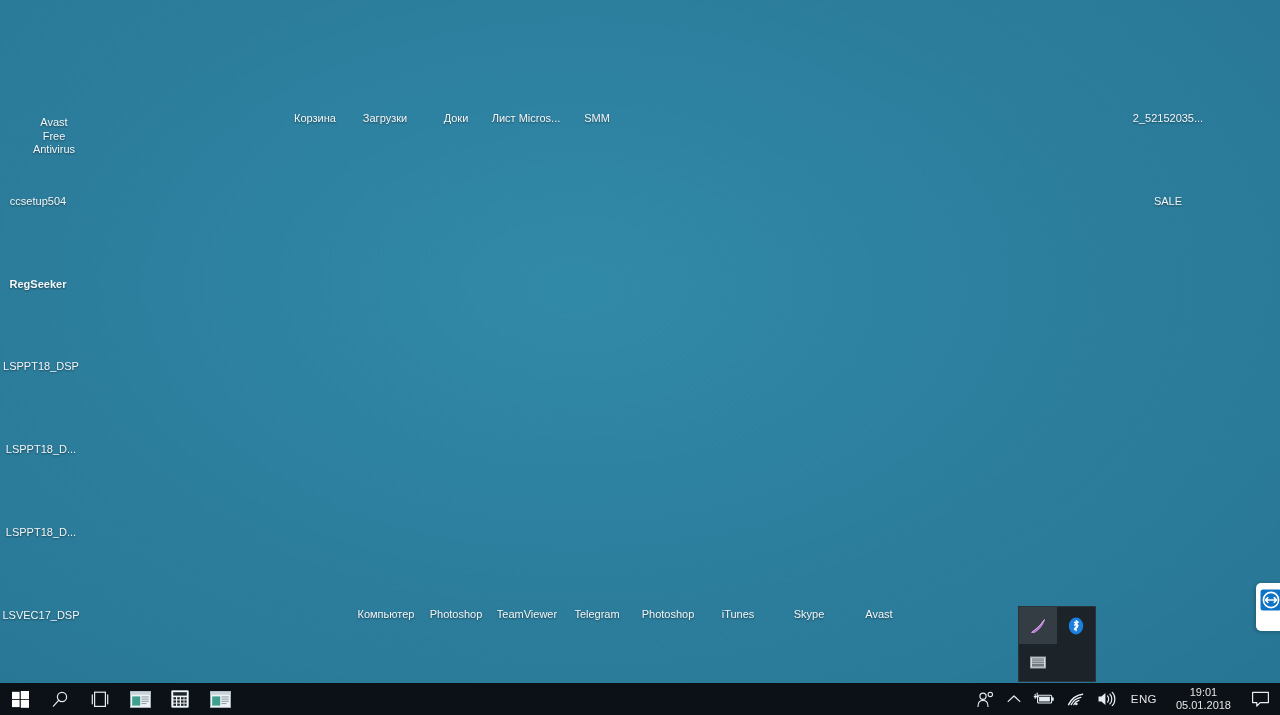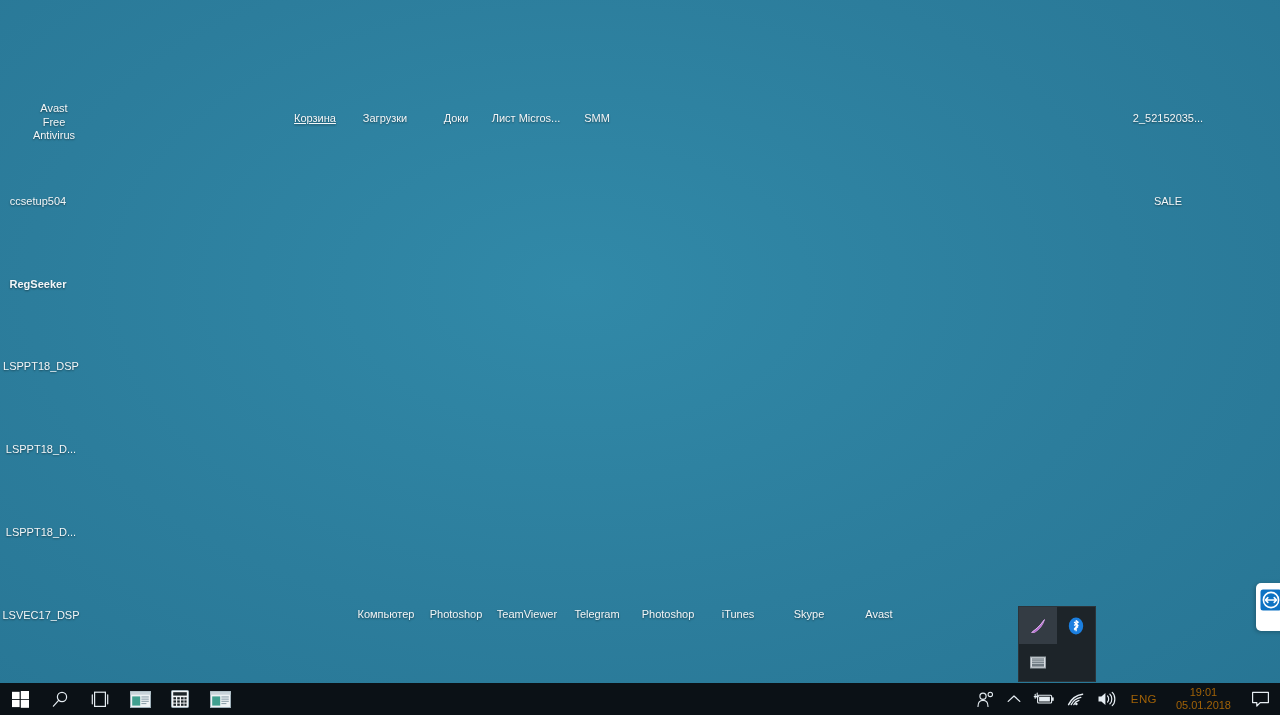--- a/index.html
+++ b/index.html
@@ -79,21 +79,21 @@
   
   #taskbar {
     position: absolute;
     left: 0;
     bottom: 0;
     width: 1280px;
     height: 32px;
     background: #0b1116;
     display: flex;
     align-items: stretch;
-    color: #a16207;
+    color: #e5e5e5;
   }
   #taskbar-left { display: flex; align-items: stretch; }
   .tb-btn {
     width: 40px;
     display: flex;
     align-items: center;
     justify-content: center;
     cursor: default;
   }
   #start-button { width: 40px; }
@@ -123,21 +123,21 @@
   }
   #action-center { padding: 0 10px; }
   svg { display: block; }
 </style>
 </head>
 <body>
 
 <div id="desktop">
 
   <div id="icon-layer">
-      <div class="icon" style="left: 0px; top: 50px; padding-left: 32px;">
+      <div class="icon" style="left: 0px; top: 64px; padding-left: 32px;">
         <span class="glyph"></span>
         <span class="label">Avast Free Antivirus</span>
       </div>
       <div class="icon" style="left: 0px; top: 143px;">
         <span class="glyph"></span>
         <span class="label">ccsetup504</span>
       </div>
       <div class="icon" style="left: 0px; top: 226px; font-weight: bold;">
         <span class="glyph"></span>
         <span class="label">RegSeeker</span>
@@ -151,21 +151,21 @@
         <span class="label">LSPPT18_D...</span>
       </div>
       <div class="icon wide" style="left: -4px; top: 474px;">
         <span class="glyph"></span>
         <span class="label">LSPPT18_D...</span>
       </div>
       <div class="icon wide" style="left: -4px; top: 557px;">
         <span class="glyph"></span>
         <span class="label">LSVEC17_DSP</span>
       </div>
-      <div class="icon" style="left: 277px; top: 60px; text-decoration: underline;">
+      <div class="icon" style="left: 277px; top: 60px;">
         <span class="glyph"></span>
         <span class="label">Корзина</span>
       </div>
       <div class="icon" style="left: 347px; top: 60px;">
         <span class="glyph"></span>
         <span class="label">Загрузки</span>
       </div>
       <div class="icon" style="left: 418px; top: 60px;">
         <span class="glyph"></span>
         <span class="label">Доки</span>

